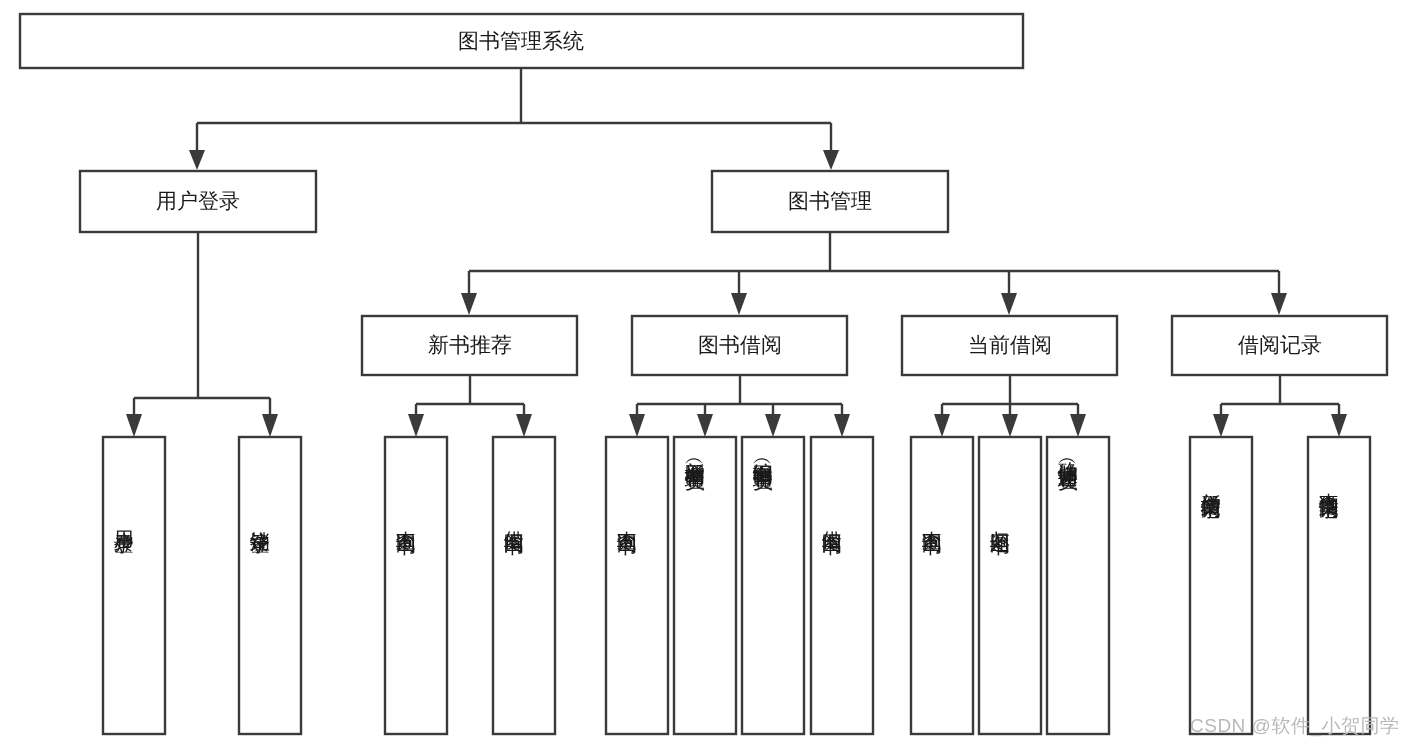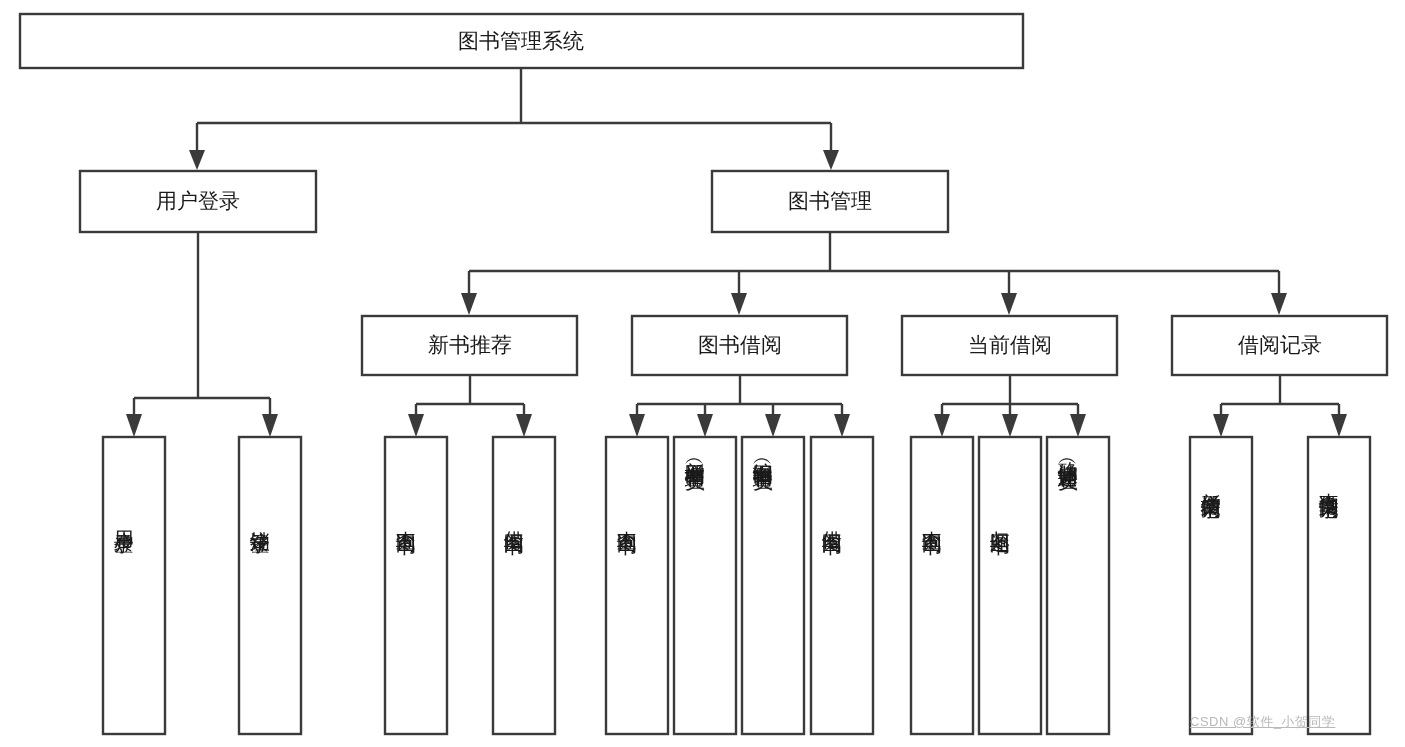--- a/index.html
+++ b/index.html
@@ -56,27 +56,26 @@
     line-height: 1.06;
     color: #1a1a1a;
     letter-spacing: 1.5px;
     white-space: nowrap;
     text-align: left;
     pointer-events: none;
   }
   .watermark {
     position: absolute;
     font-family: "Liberation Sans", "DejaVu Sans", sans-serif;
-    font-size: 13px;
+    font-size: 19px;
     color: #b9b9b9;
     white-space: nowrap;
     left: 1190px;
     top: 713px;
     letter-spacing: 0.5px;
-    text-decoration: underline;
   }
 </style>
 </head>
 <body>
 
 <div id="diagram-root">
 
   <svg id="flow-svg" viewBox="0 0 1405 747">
 
     <g>

